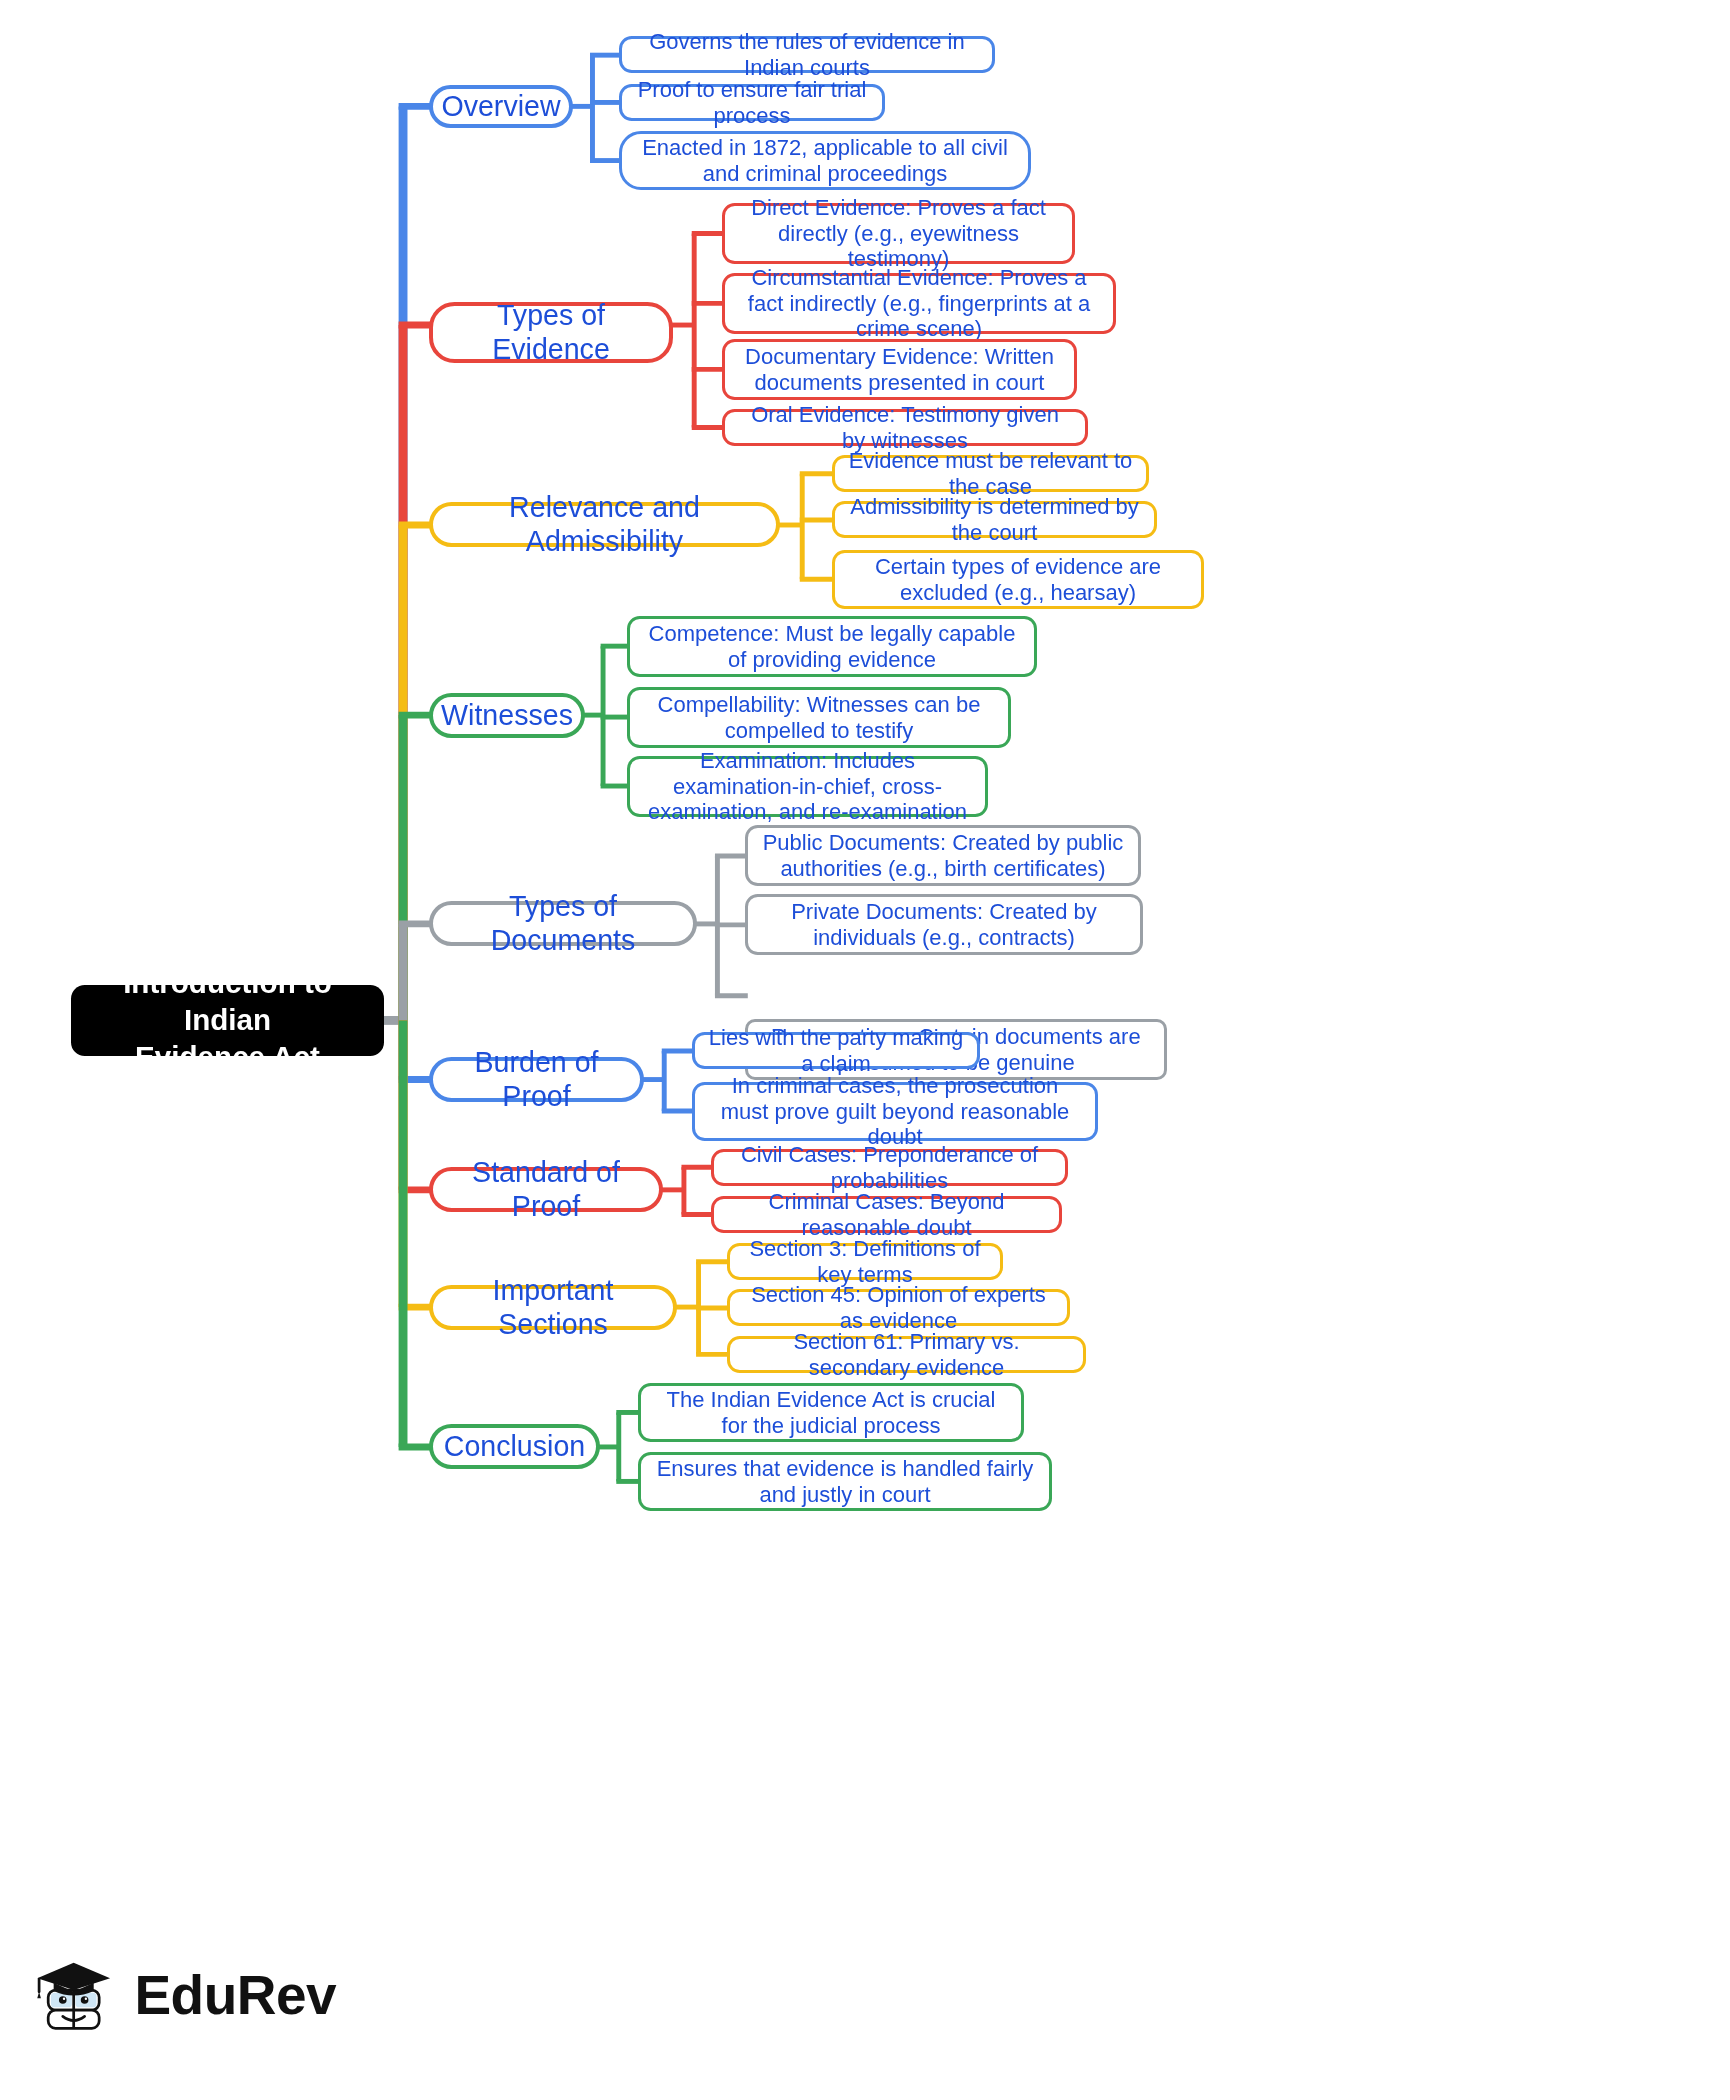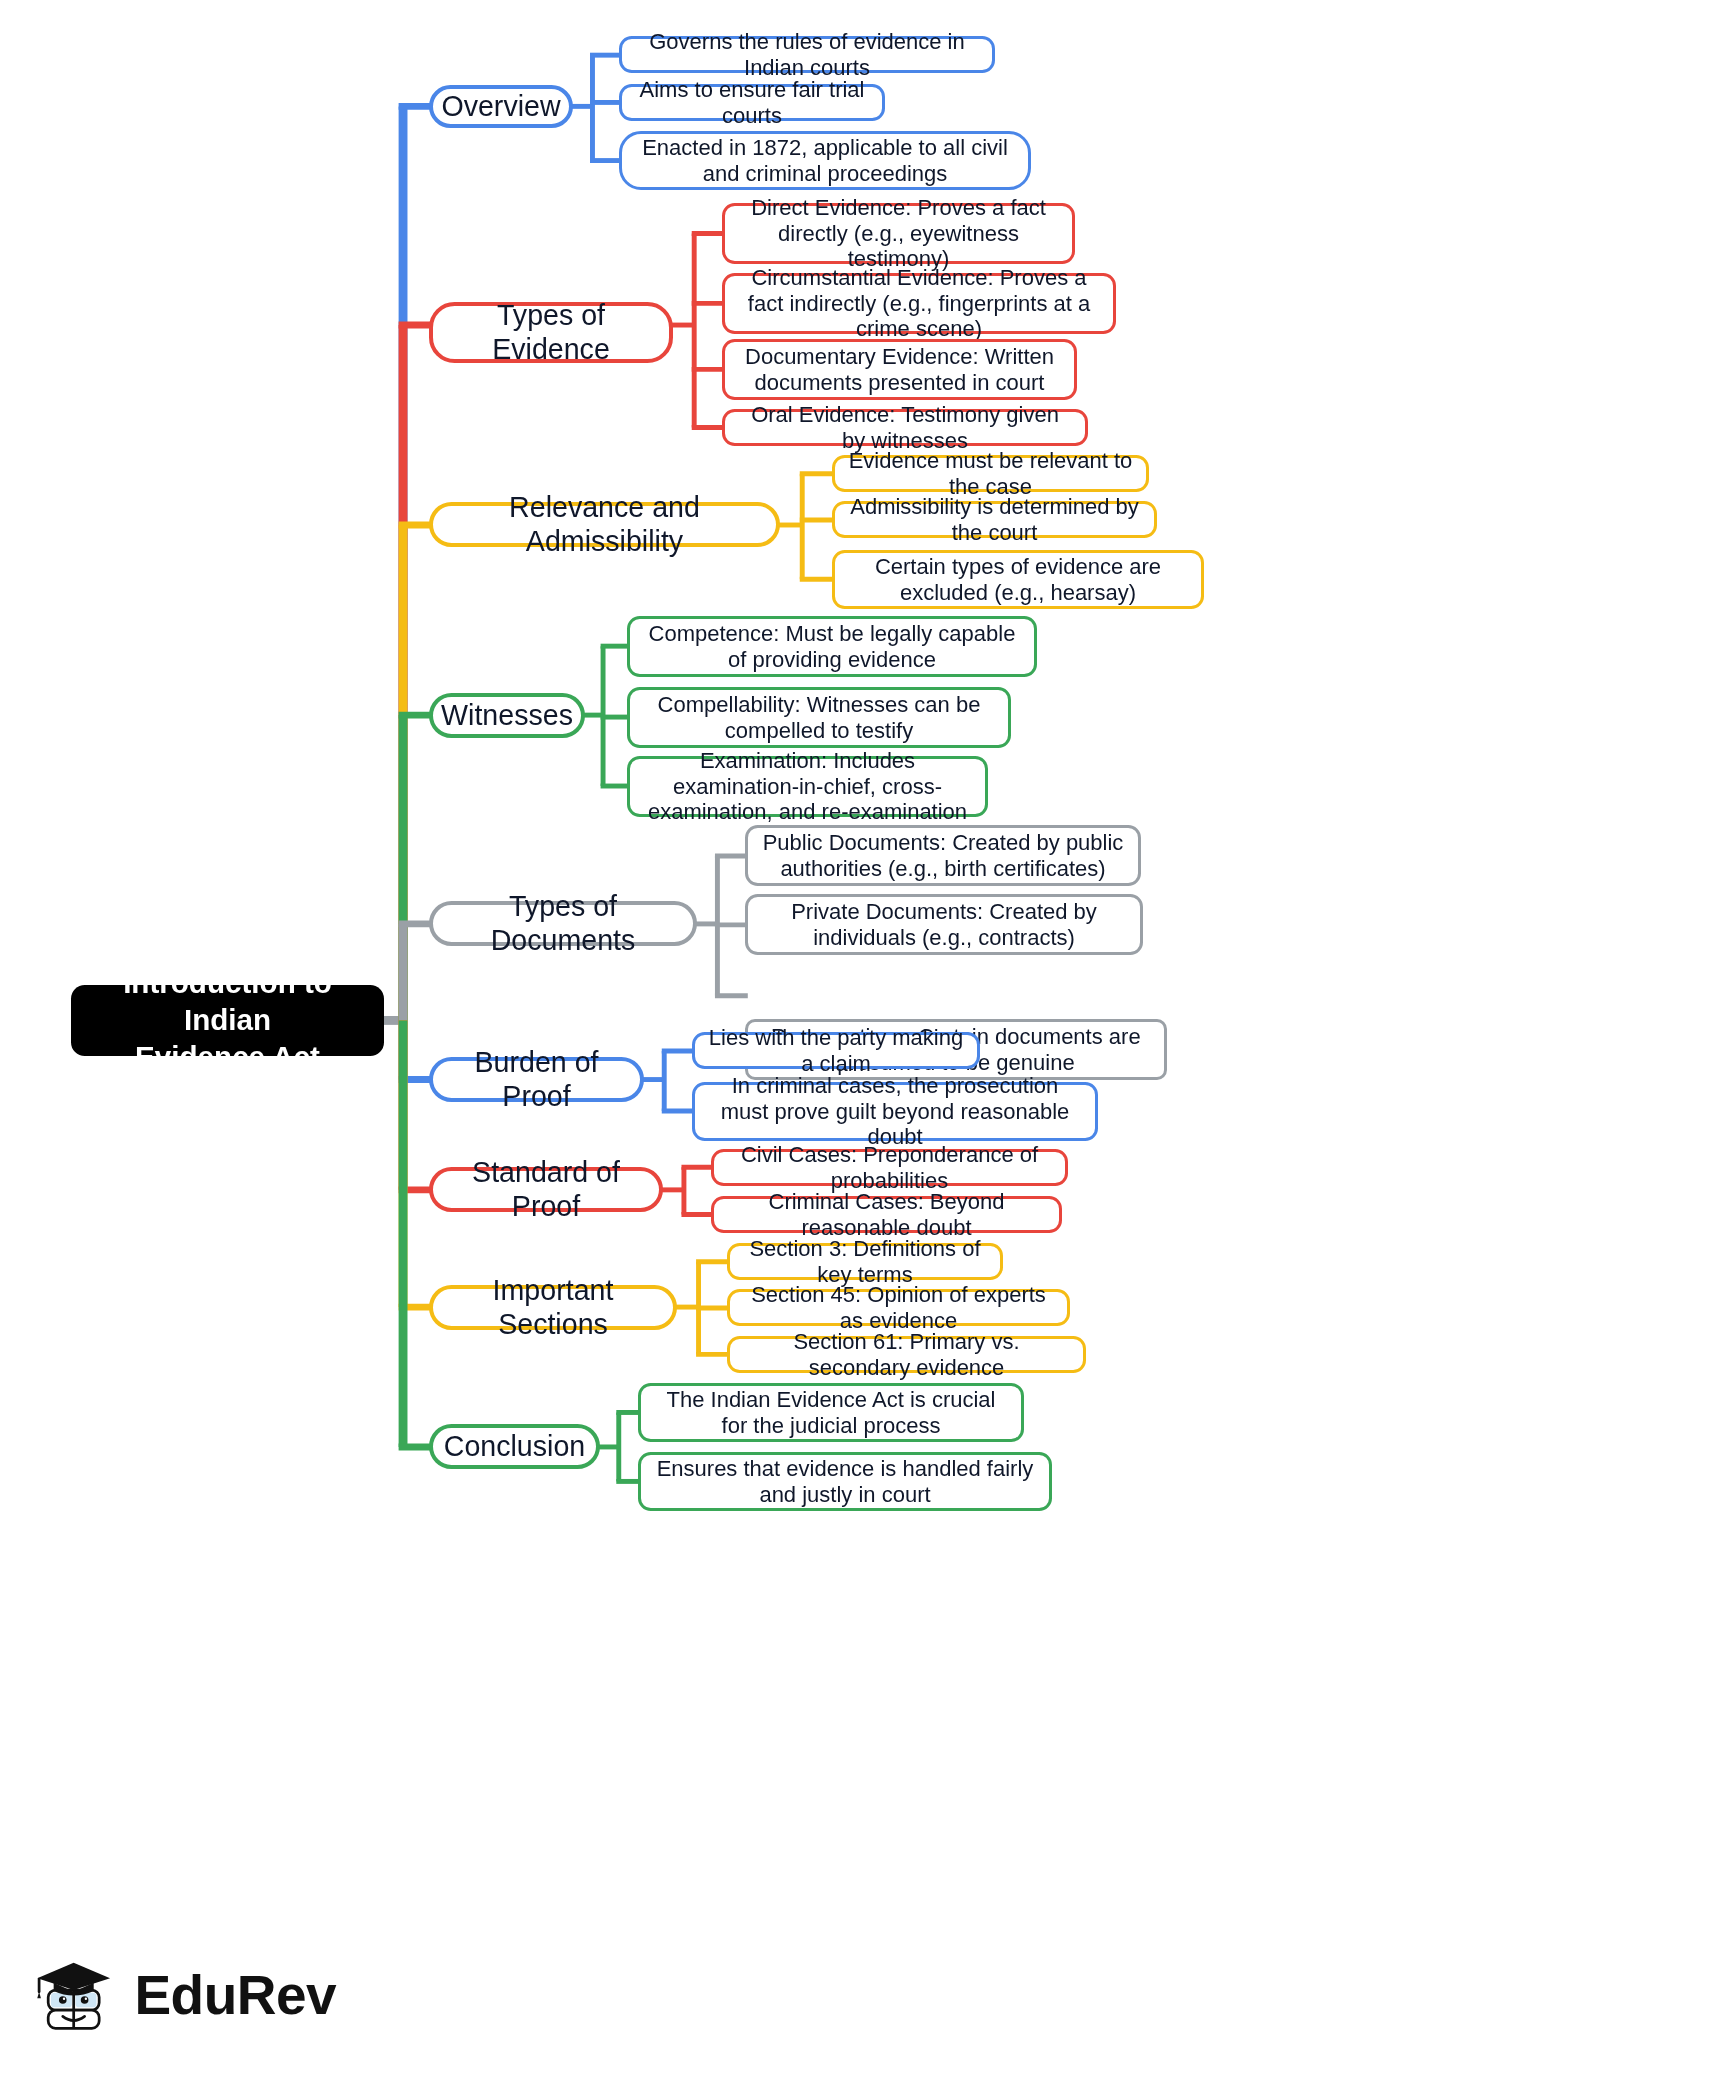--- a/index.html
+++ b/index.html
@@ -28,21 +28,21 @@
   .node-box {
     position: absolute;
     box-sizing: border-box;
     background: #ffffff;
     border-style: solid;
     display: flex;
     align-items: center;
     justify-content: center;
     text-align: center;
     line-height: 1.18;
-    color: #0f172a;
+    color: #1d4ed8;
   }
   .root-node {
     position: absolute;
     box-sizing: border-box;
     background: #000000;
     color: #ffffff;
     border-radius: 13.8px;
     display: flex;
     align-items: center;
     justify-content: center;
@@ -156,21 +156,21 @@
       <line x1="625.5" y1="1434" x2="651" y2="1434" stroke="#3AA757" stroke-width="5" stroke-linecap="butt"></line>
       <line x1="625.5" y1="1504" x2="651" y2="1504" stroke="#3AA757" stroke-width="5" stroke-linecap="butt"></line>
     </svg>
   <div id="nodes-layer">
       <div class="root-node" style="left: 71px; top: 985px; width: 313px; height: 71px; background: rgb(0, 0, 0); color: rgb(255, 255, 255);">
         <span style="white-space: pre-line;">Introduction to Indian
 Evidence Act</span>
       </div>
       <div class="node-box branch-node" style="left: 429px; top: 85px; width: 144px; height: 43px; border-color: rgb(74, 134, 232);">Overview</div>
       <div class="node-box leaf-node" style="left: 619px; top: 36px; width: 376px; height: 37px; border-color: rgb(74, 134, 232);">Governs the rules of evidence in Indian courts</div>
-      <div class="node-box leaf-node" style="left: 619px; top: 84px; width: 266px; height: 37px; border-color: rgb(74, 134, 232);">Aims to ensure fair trial courts</div>
+      <div class="node-box leaf-node" style="left: 619px; top: 84px; width: 266px; height: 37px; border-color: rgb(74, 134, 232);">Proof to ensure fair trial process</div>
       <div class="node-box leaf-node" style="left: 619px; top: 131px; width: 412px; height: 59px; border-color: rgb(74, 134, 232); border-radius: 22px;">Enacted in 1872, applicable to all civil and criminal proceedings</div>
       <div class="node-box branch-node" style="left: 429px; top: 302px; width: 244px; height: 61px; border-color: rgb(232, 69, 60);">Types of Evidence</div>
       <div class="node-box leaf-node" style="left: 722px; top: 203px; width: 353px; height: 61px; border-color: rgb(232, 69, 60);">Direct Evidence: Proves a fact directly (e.g., eyewitness testimony)</div>
       <div class="node-box leaf-node" style="left: 722px; top: 273px; width: 394px; height: 61px; border-color: rgb(232, 69, 60);">Circumstantial Evidence: Proves a fact indirectly (e.g., fingerprints at a crime scene)</div>
       <div class="node-box leaf-node" style="left: 722px; top: 339px; width: 355px; height: 61px; border-color: rgb(232, 69, 60);">Documentary Evidence: Written documents presented in court</div>
       <div class="node-box leaf-node" style="left: 722px; top: 409px; width: 366px; height: 37px; border-color: rgb(232, 69, 60);">Oral Evidence: Testimony given by witnesses</div>
       <div class="node-box branch-node" style="left: 429px; top: 502px; width: 351px; height: 45px; border-color: rgb(245, 188, 20);">Relevance and Admissibility</div>
       <div class="node-box leaf-node" style="left: 832px; top: 455px; width: 317px; height: 37px; border-color: rgb(245, 188, 20);">Evidence must be relevant to the case</div>
       <div class="node-box leaf-node" style="left: 832px; top: 501px; width: 325px; height: 37px; border-color: rgb(245, 188, 20);">Admissibility is determined by the court</div>
       <div class="node-box leaf-node" style="left: 832px; top: 550px; width: 372px; height: 59px; border-color: rgb(245, 188, 20);">Certain types of evidence are excluded (e.g., hearsay)</div>

